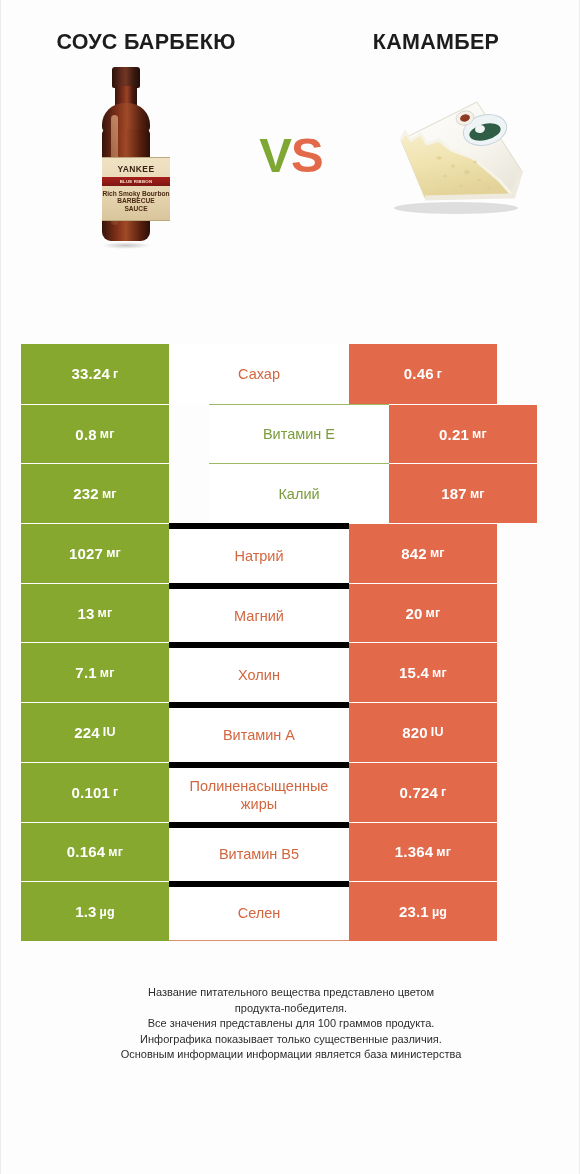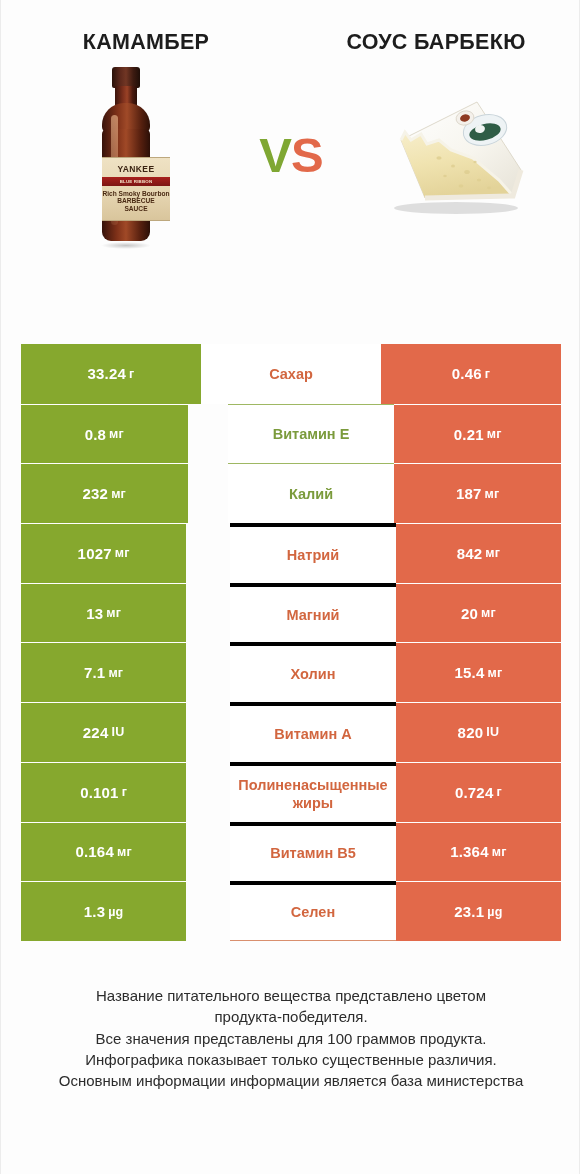--- a/index.html
+++ b/index.html
@@ -181,87 +181,87 @@
     position: relative;
   }
   .cell {
     display: flex;
     align-items: center;
     justify-content: center;
     box-sizing: border-box;
     text-align: center;
   }
   .cell-val {
-    width: 180px;
+    width: 148px;
     color: #ffffff;
     font-size: 15px;
     font-weight: 700;
     letter-spacing: .2px;
     align-items: center;
   }
   .cell-val .unit {
     font-size: 12.5px;
     font-weight: 700;
     margin-left: 3px;
   }
   .cell-left  { background: #86a82e; }
   .cell-right { background: #e2694a; }
 
   .cell-name {
     width: 180px;
     background: #ffffff;
     font-size: 14.5px;
-    font-weight: 700;
+    font-weight: 400;
     line-height: 1.25;
     padding: 0 2px;
     overflow: hidden;
     white-space: normal;
   }
   .cell-name.green { color: #7b9b3c; margin-left: 40px; }
   .cell-name.red   { color: #d2663f; }
   .cell-name .nm {
     display: block;
     width: 180px;
     overflow: hidden;
     text-overflow: clip;
   }
 
   
   .row + .row .cell-left,
   .row + .row .cell-right  { border-top: 1.5px solid #ffffff; }
   .row + .row .cell-name.green { border-top: 1px solid #9fb863; }
-  .row + .row .cell-name.red   { border-top: 4px solid #000000; margin-left: 44px; }
+  .row + .row .cell-name.red   { border-top: 6px solid #000000; }
   .row:last-child .cell-name.green { border-bottom: 1px solid #9fb863; }
   .row:last-child .cell-name.red   { border-bottom: 1px solid #d98f6e; }
 
   
   .footer {
     position: absolute;
     left: 0;
     top: 985px;
     width: 580px;
     text-align: center;
-    font-size: 15px;
+    font-size: 11px;
     line-height: 1.42;
     color: #2c2c2c;
     padding: 0 16px;
     box-sizing: border-box;
   }
   .footer p { margin: 0; }
   .footer .wide { white-space: nowrap; }
 </style>
 </head>
 <body>
 
 <div class="header">
   <div class="head-col">
+    <div class="head-title">Соус барбекю</div>
+  </div>
+  <div class="head-col">
     <div class="head-title">Камамбер</div>
-  </div>
-  <div class="head-col">
-    <div class="head-title">Соус барбекю</div>
   </div>
 </div>
 
 <div class="hero">
 
   <div class="hero-cell hero-left">
     <div class="bottle">
       <div class="bot-cap"></div>
       <div class="bot-neck"></div>
       <div class="bot-shoulder"></div>

